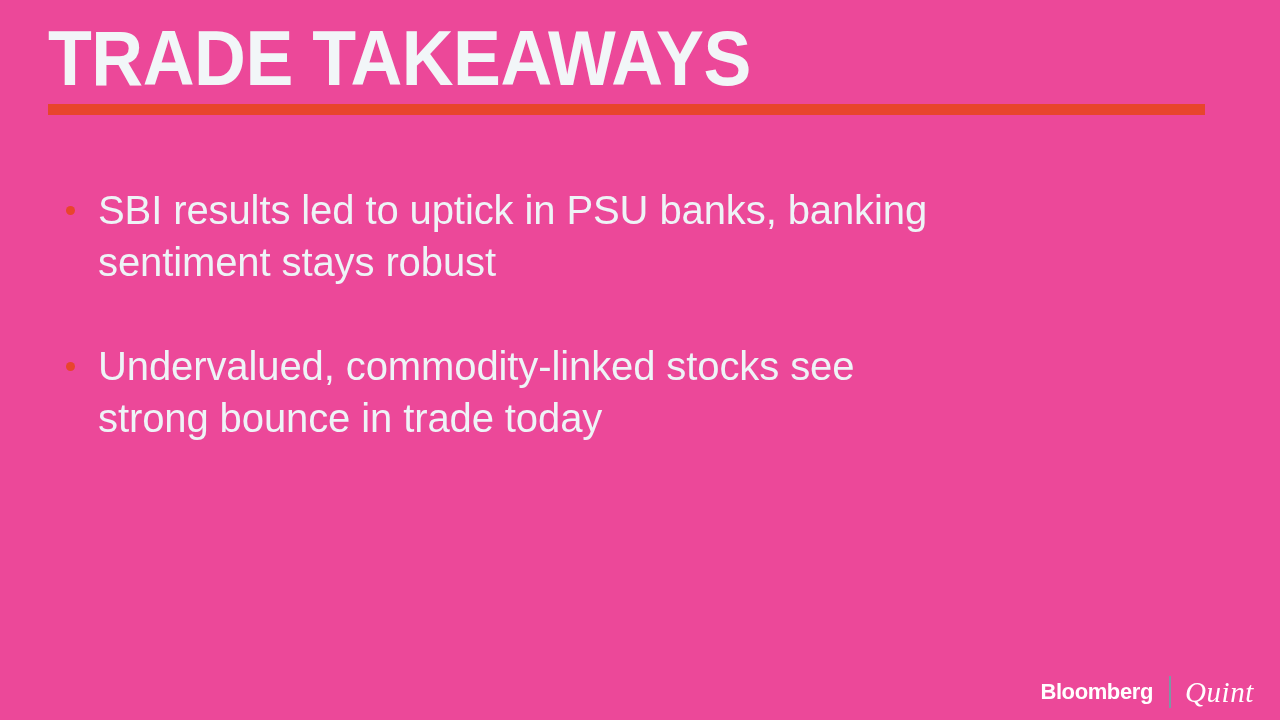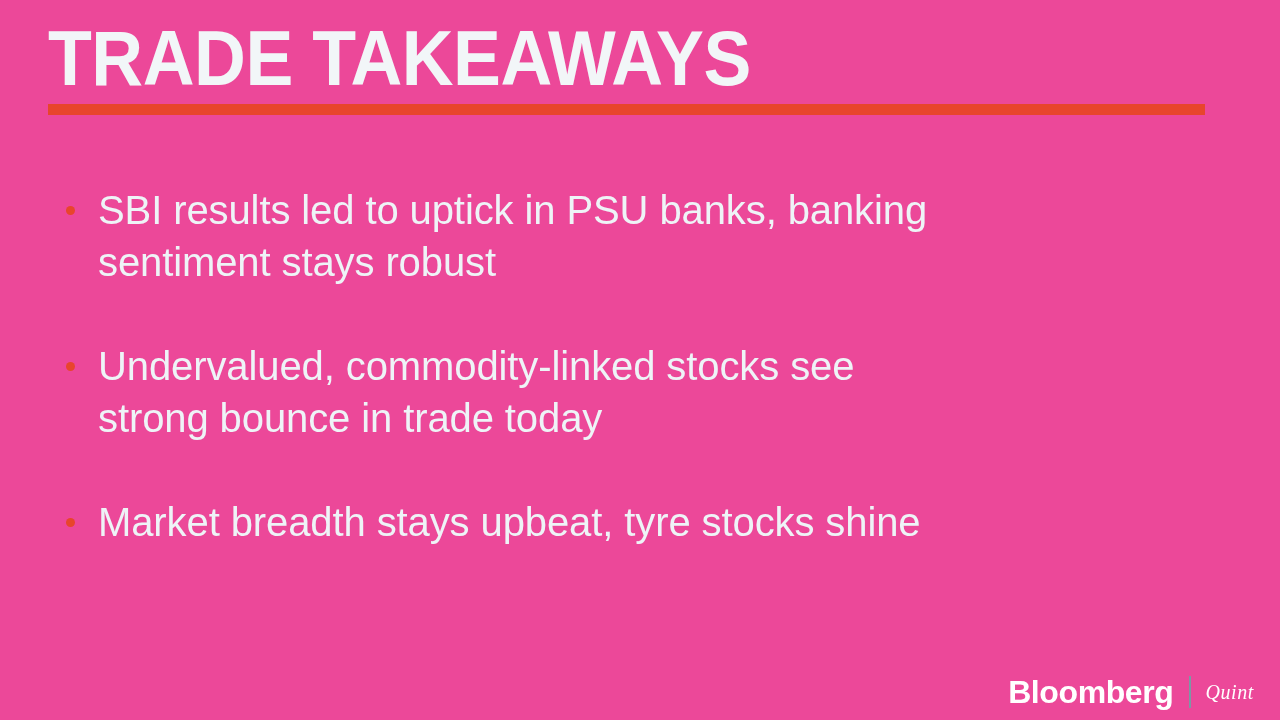--- a/index.html
+++ b/index.html
@@ -89,35 +89,35 @@
     position: absolute;
     right: 26px;
     bottom: 8px;
     display: flex;
     align-items: center;
     height: 40px;
   }
   .logo-bloomberg {
     font-family: "Liberation Sans", sans-serif;
     font-weight: bold;
-    font-size: 32px;
+    font-size: 22px;
     line-height: 26px;
     color: #ffffff;
     letter-spacing: -0.4px;
   }
   .logo-divider {
     width: 2px;
     height: 32px;
     background: #7e96a5;
     margin: 0 14px 0 16px;
   }
   .logo-quint {
     font-family: "Liberation Serif", serif;
     font-style: italic;
-    font-size: 20px;
+    font-size: 29px;
     line-height: 32px;
     color: #ffffff;
     letter-spacing: 0.6px;
   }
 </style>
 </head>
 <body>
 
 <div class="slide">
 
@@ -133,24 +133,20 @@
       <div class="bullet-text">SBI results led to uptick in PSU banks, banking
 sentiment stays robust</div>
     </div>
 
     <div class="bullet-row">
       <span class="bullet-dot"></span>
       <div class="bullet-text">Undervalued, commodity-linked stocks see
 strong bounce in trade today</div>
     </div>
 
-    <div class="bullet-row">
-      <span class="bullet-dot"></span>
-      <div class="bullet-text">Market breadth stays upbeat, tyre stocks shine</div>
-    </div>
 
   </div>
 
   <div class="logo">
     <span class="logo-bloomberg">Bloomberg</span>
     <span class="logo-divider"></span>
     <span class="logo-quint">Quint</span>
   </div>
 
 </div>

